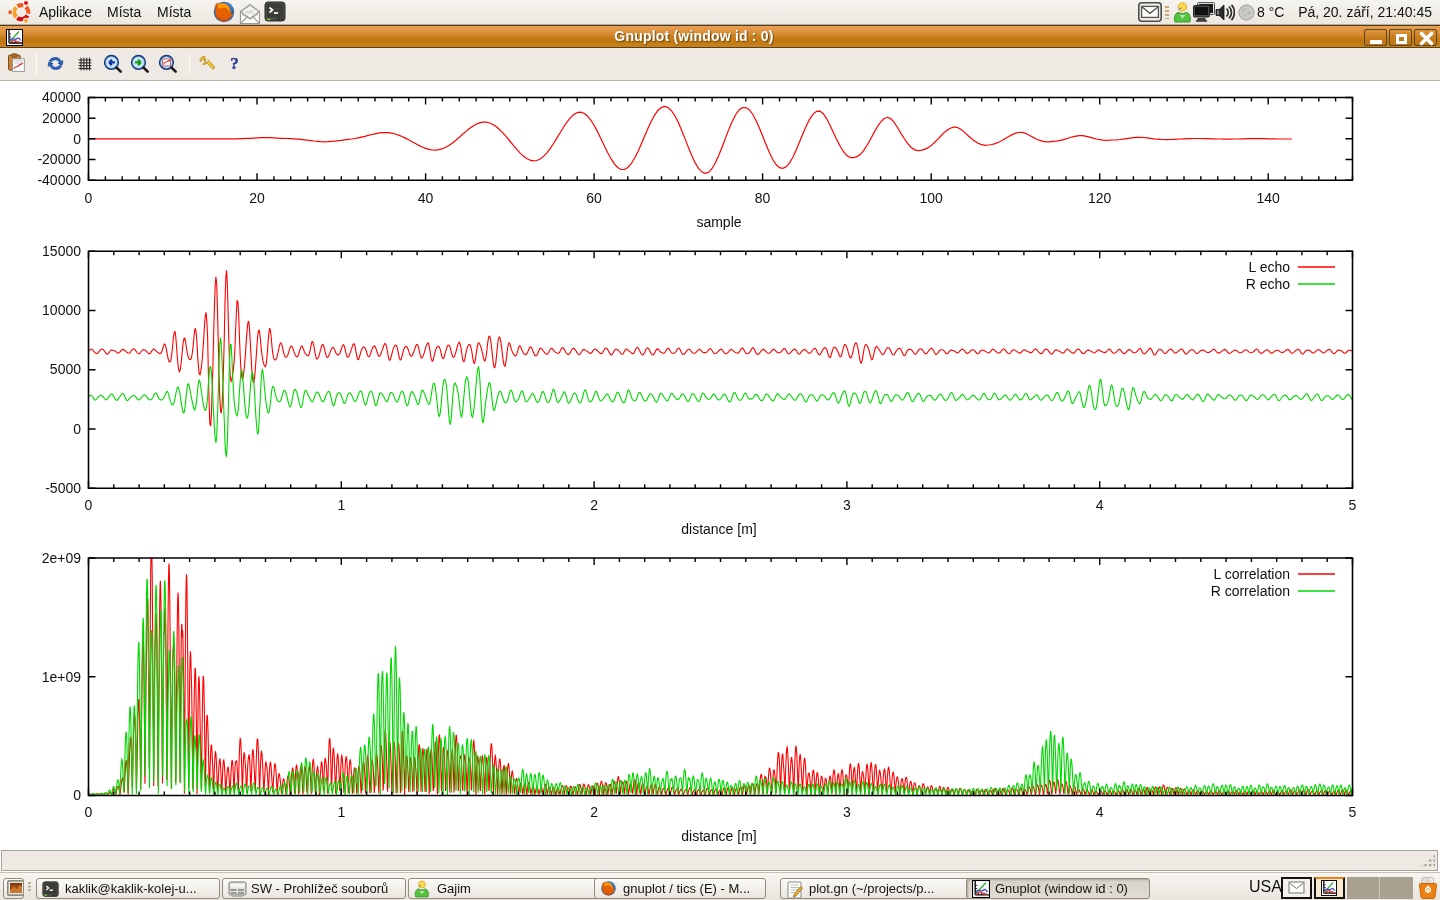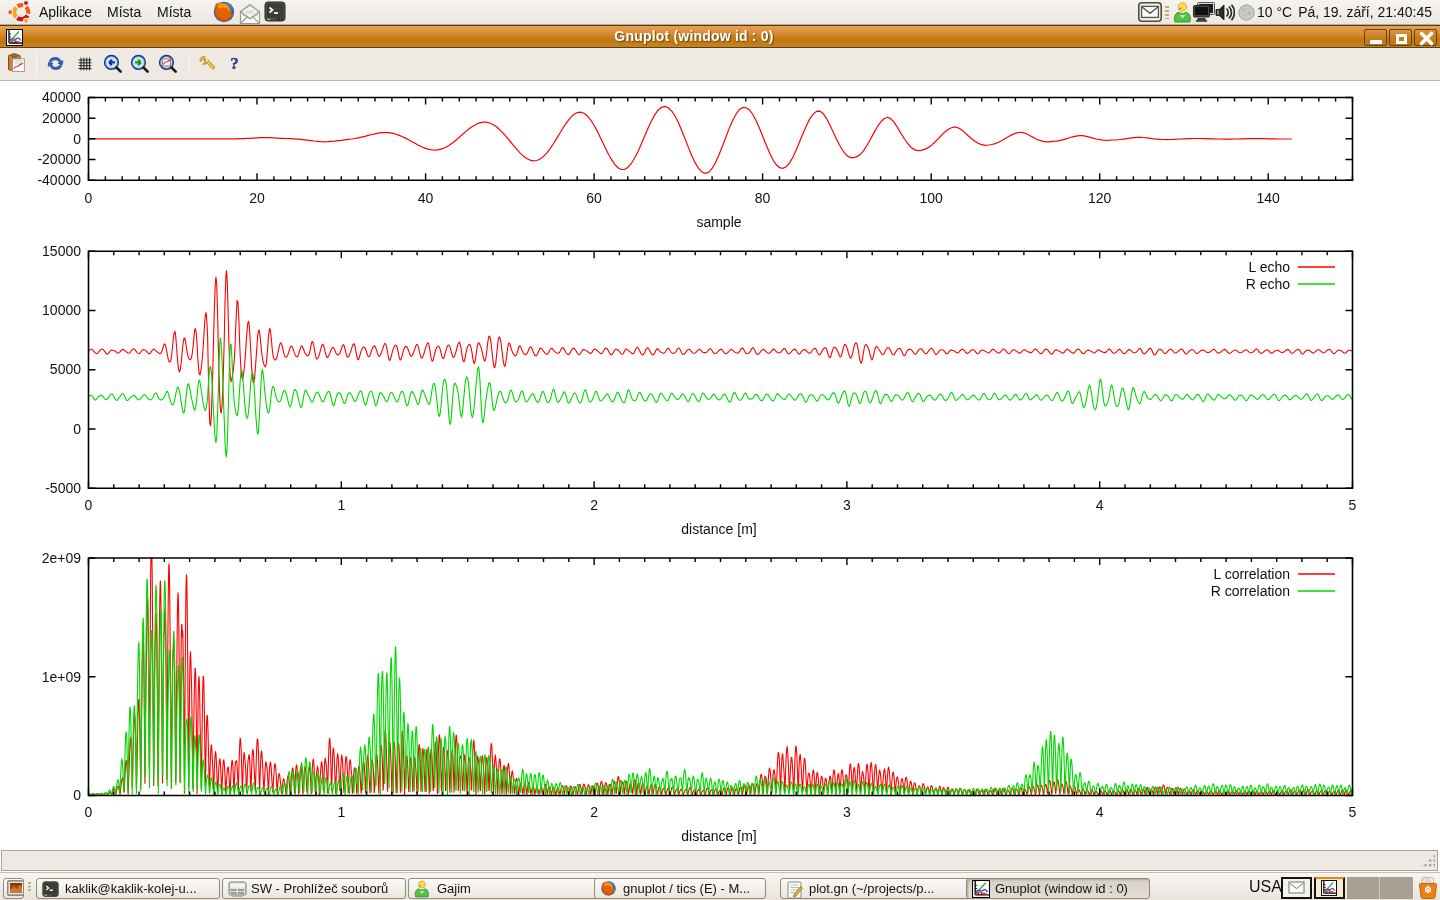--- a/index.html
+++ b/index.html
@@ -106,22 +106,22 @@
 <path d="M11.5 5.5 a5.5 5.5 0 0 1 0 8" stroke="#2c2c2c" stroke-width="1.7" fill="none"></path>
 <path d="M14 3.5 a8.5 8.5 0 0 1 0 12" stroke="#2c2c2c" stroke-width="1.7" fill="none"></path>
 <path d="M16.5 1.8 a11.5 11.5 0 0 1 0 15.4" stroke="#2c2c2c" stroke-width="1.7" fill="none"></path>
 </svg></span>
   <span class="picon" style="left:1238px;top:4px"><svg width="17" height="17" viewBox="0 0 17 17">
 <circle cx="8.5" cy="8.5" r="7.6" fill="#c9c9c5" stroke="#9c9c98" stroke-width="1"></circle>
 <circle cx="6" cy="6" r="2" fill="#bdbdb9"></circle>
 <circle cx="11" cy="9" r="1.4" fill="#b5b5b1"></circle>
 <circle cx="7" cy="11.5" r="1.1" fill="#b9b9b5"></circle>
 </svg></span>
-  <span class="menu" style="left:1257px">10 °C</span>
-  <span class="menu" style="right:8px">Pá, 19. září, 21:40:45</span>
+  <span class="menu" style="left:1257px">8 °C</span>
+  <span class="menu" style="right:8px">Pá, 20. září, 21:40:45</span>
 </div>
 
 <div id="titlebar">
   <span style="position:absolute;left:6px;top:3px"><svg width="17" height="17" viewBox="0 0 17 17">
 <rect x="0.5" y="0.5" width="16" height="16" fill="#fff" stroke="#000" stroke-width="1"></rect>
 <path d="M3 1 v13 M3 14 h13" stroke="#000" stroke-width="1.3" fill="none"></path>
 <path d="M6 14 v-2 M9 14 v-2 M12 14 v-2 M3 11 h2 M3 8 h2 M3 5 h2" stroke="#000" stroke-width="0.8"></path>
 <path d="M3.5 13 L13 2.5" stroke="#35b335" stroke-width="1.4"></path>
 <path d="M3.5 12 C6 6.5 8 12.5 11 9.5 12.5 8 13.5 9.5 14.5 11.5" stroke="#3c48d6" stroke-width="1.3" fill="none"></path>
 <path d="M3.5 13.5 C6 13.5 7 10 9 11.5 11 13 12.5 13.5 14 13.5" stroke="#e33" stroke-width="1.3" fill="none"></path>

